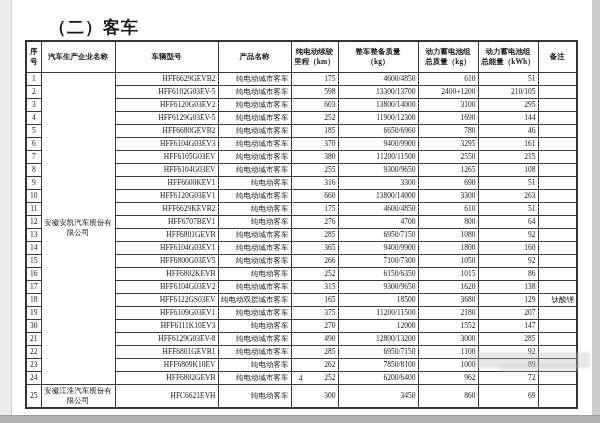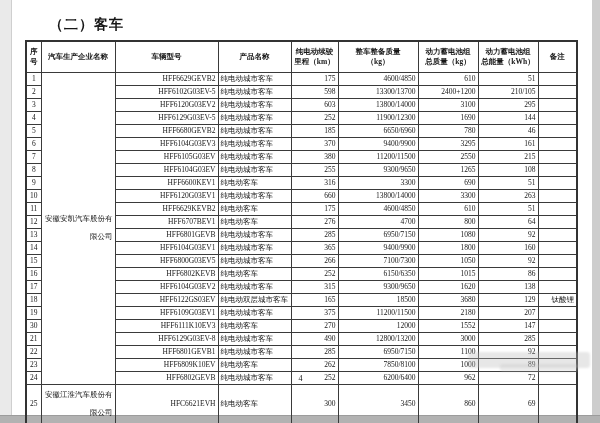--- a/index.html
+++ b/index.html
@@ -8,21 +8,21 @@
     position:relative; width:600px; height:423px; background:#ffffff;
     font-family:"Liberation Serif","DejaVu Serif",serif; color:#161616;
     overflow:hidden;
   }
   .margin-left   { position:absolute; left:0; top:0; width:12px; height:423px; background:#eaeaea; border-right:1px solid #cfcfcf; }
   .margin-right  { position:absolute; right:0; top:0; width:8px; height:423px; background:#cdcdcd; }
   .margin-bottom { position:absolute; left:0; bottom:0; width:600px; height:8px; background:#b2b2b2; border-top:1px solid #9c9c9c; }
 
   .doc-title {
     position:absolute; left:49px; top:16px;
-    font-size:14px; font-weight:bold; letter-spacing:1px;
+    font-size:17px; font-weight:bold; letter-spacing:1px;
   }
 
   table.veh {
     position:absolute; left:25px; top:40px; width:551px;
     border-collapse:collapse; table-layout:fixed;
     font-size:7.5px; line-height:9px;
   }
   table.veh col.w-no      { width:15px; }
   table.veh col.w-company { width:74px; }
   table.veh col.w-model   { width:103px; }
@@ -36,23 +36,23 @@
   table.veh th, table.veh td {
     border:1px solid #3a3a3a; vertical-align:middle; overflow:hidden;
   }
   table.veh { border:2px solid #333333; }
   table.veh th {
     font-weight:bold; text-align:center; white-space:pre-line;
     height:31px; font-size:7.5px; line-height:10px; padding:1px 0;
   }
   table.veh td { height:11px; padding:1px 2px; }
   td.c-no      { text-align:center; }
-  td.c-company { text-align:right; padding-left:3px; line-height:18px; }
+  td.c-company { text-align:center; padding-left:3px; line-height:10px; }
   td.c-model   { text-align:right; padding-left:8px; font-family:"Liberation Serif","DejaVu Serif",serif; }
-  td.c-product { text-align:left; padding-left:3px; line-height:10px; }
+  td.c-product { text-align:right; padding-left:3px; line-height:10px; }
   td.c-num     { text-align:right; padding-right:5px; }
   td.c-remark  { text-align:right; }
 
   .page-number {
     position:absolute; left:25px; top:374px; width:551px;
     text-align:center; font-size:8px;
   }
   .watermark {
     position:absolute; left:468px; top:352px; width:122px; height:16px;
     background:rgba(185,185,185,0.35); border-radius:3px; filter:blur(1px);

